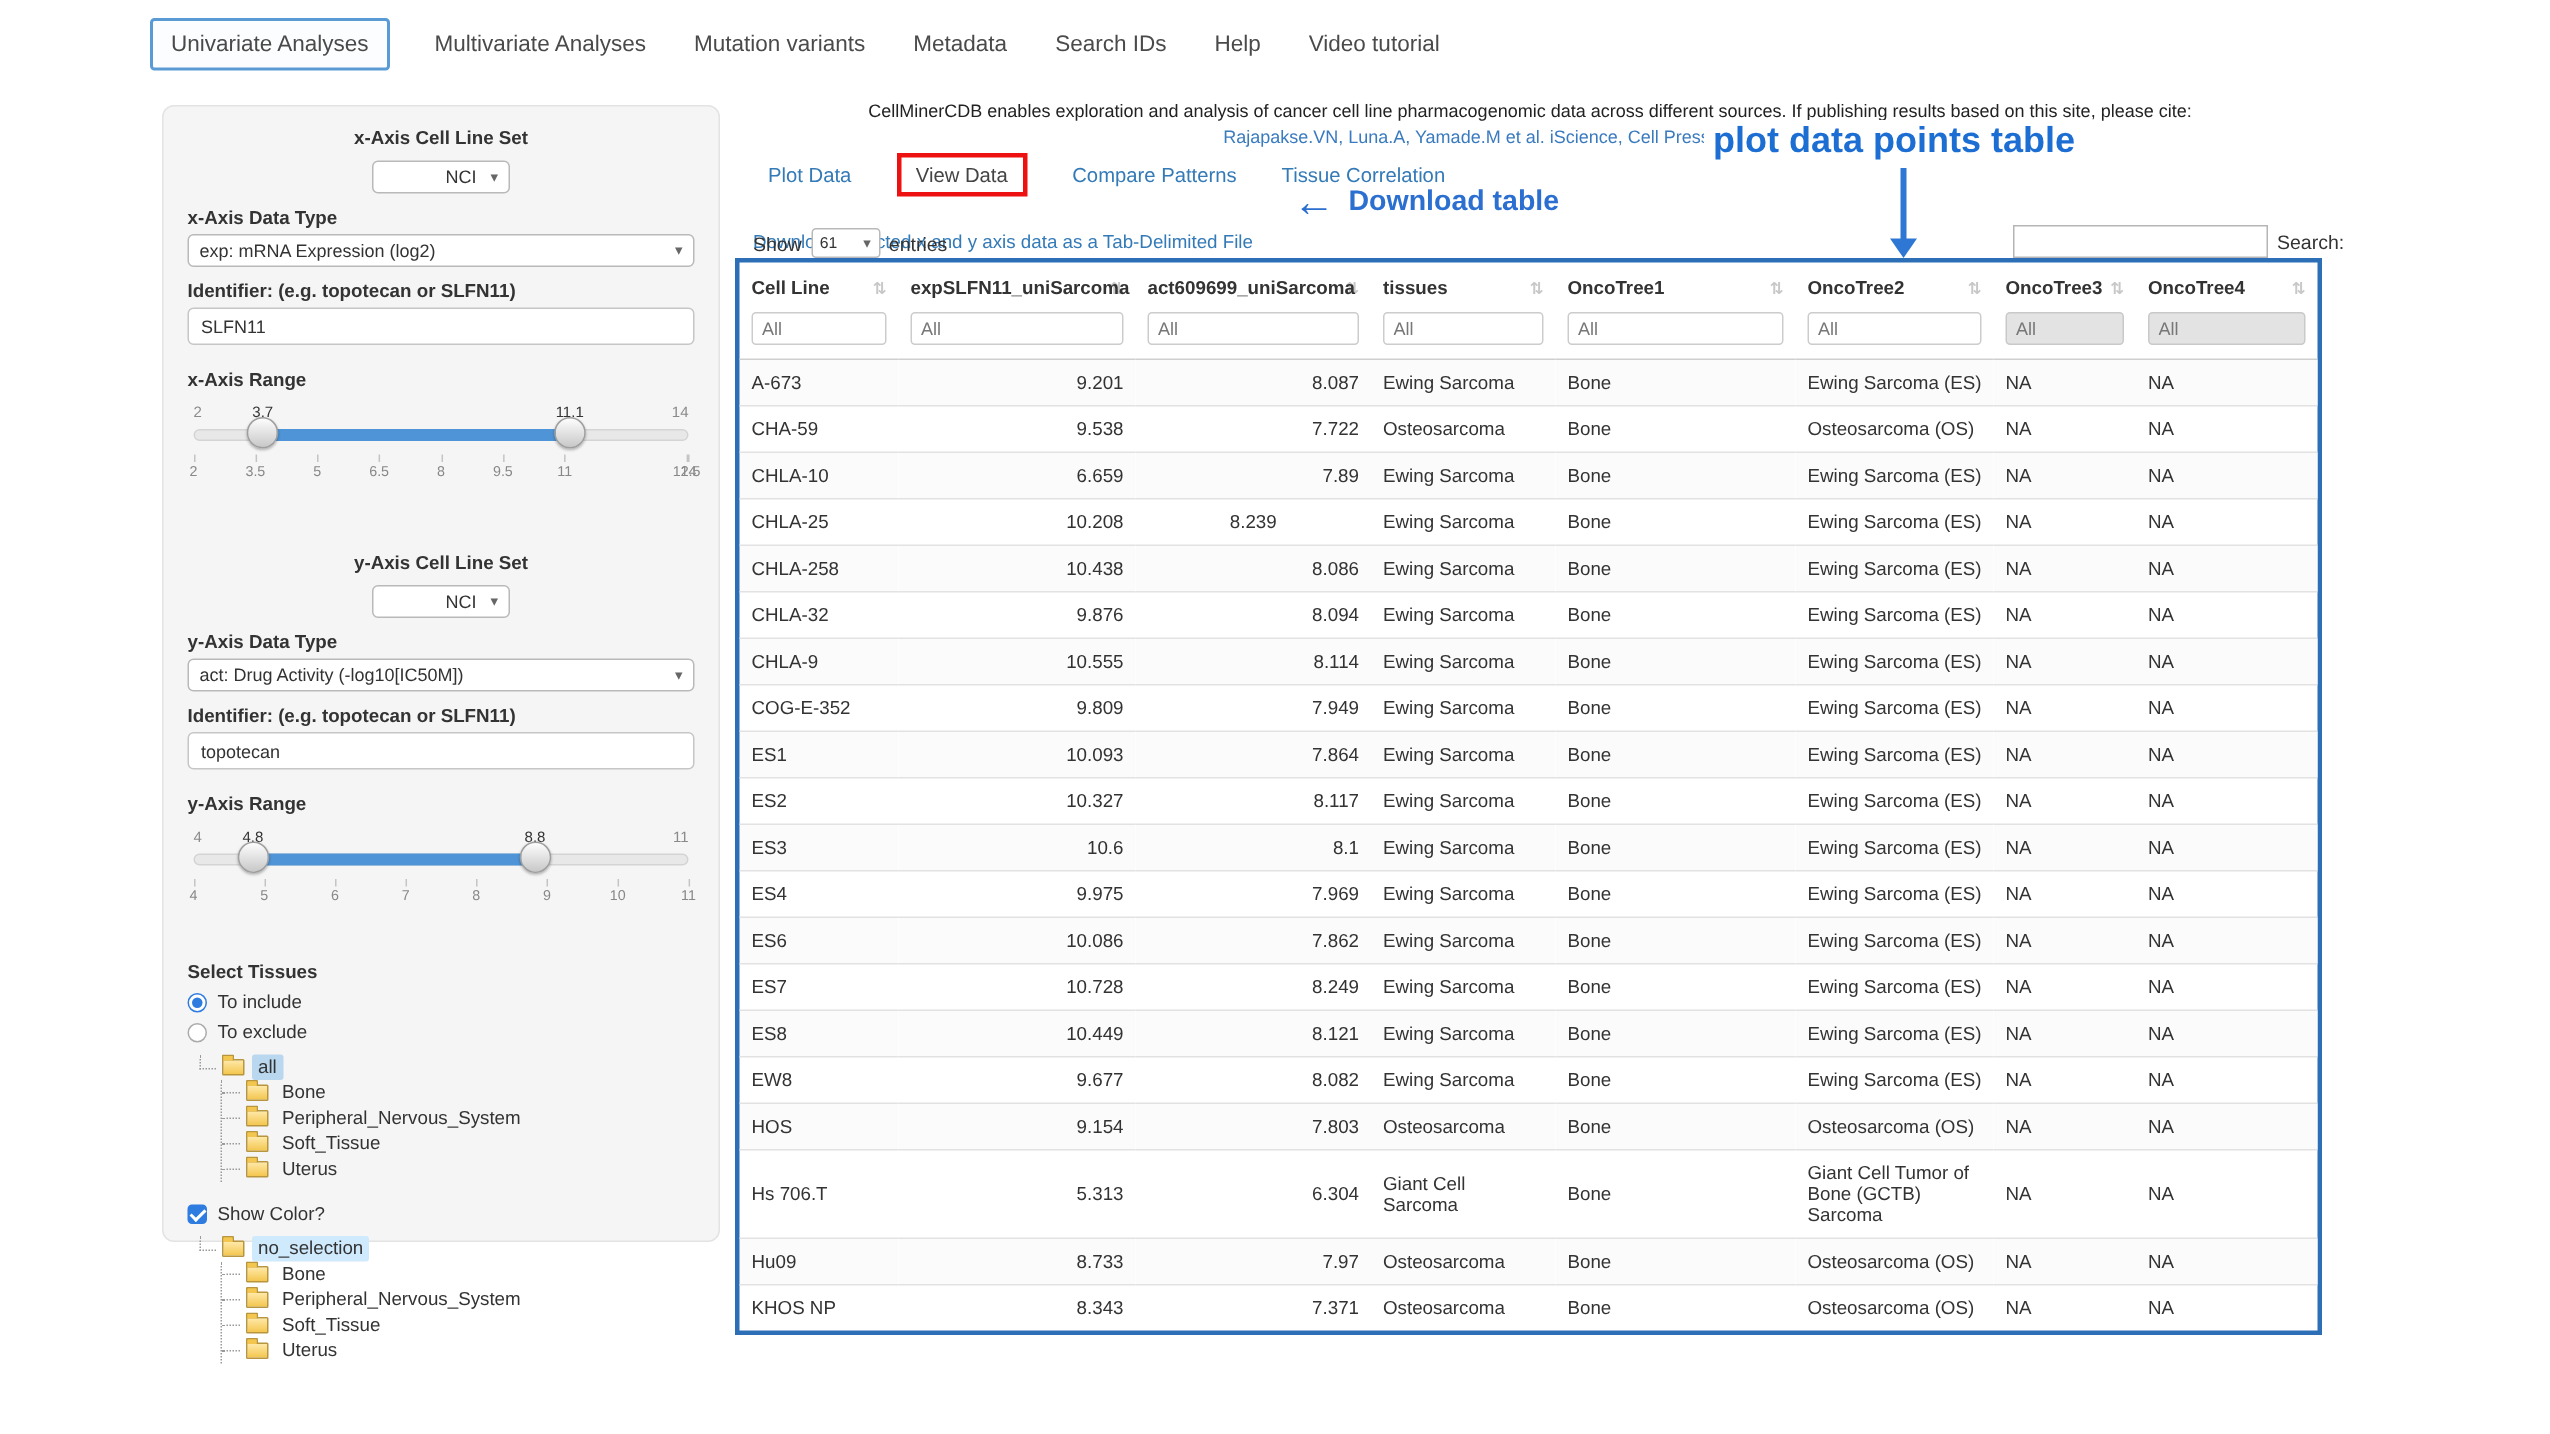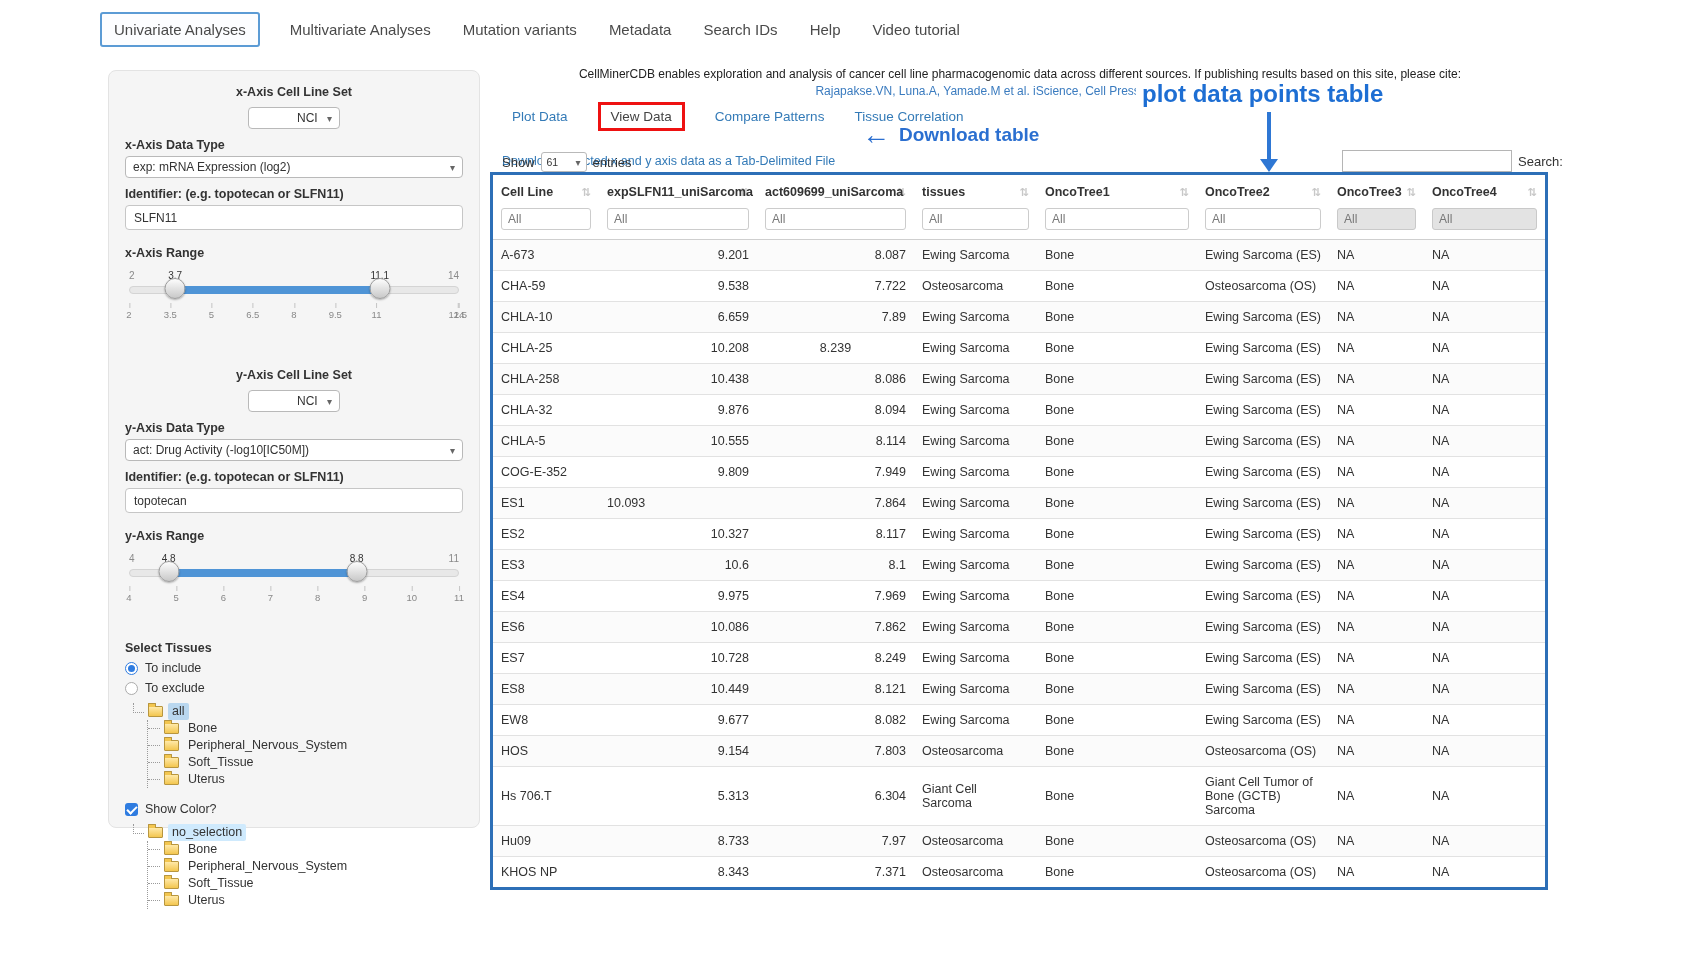--- a/index.html
+++ b/index.html
@@ -409,42 +409,42 @@
           <td>CHLA-32</td>
           <td style="text-align: right;">9.876</td>
           <td style="text-align: right;">8.094</td>
           <td>Ewing Sarcoma</td>
           <td>Bone</td>
           <td>Ewing Sarcoma (ES)</td>
           <td>NA</td>
           <td>NA</td>
         </tr>
         <tr>
-          <td>CHLA-5</td>
+          <td>CHLA-9</td>
           <td style="text-align: right;">10.555</td>
           <td style="text-align: right;">8.114</td>
           <td>Ewing Sarcoma</td>
           <td>Bone</td>
           <td>Ewing Sarcoma (ES)</td>
           <td>NA</td>
           <td>NA</td>
         </tr>
         <tr>
           <td>COG-E-352</td>
           <td style="text-align: right;">9.809</td>
           <td style="text-align: right;">7.949</td>
           <td>Ewing Sarcoma</td>
           <td>Bone</td>
           <td>Ewing Sarcoma (ES)</td>
           <td>NA</td>
           <td>NA</td>
         </tr>
         <tr>
           <td>ES1</td>
-          <td style="text-align: left;">10.093</td>
+          <td style="text-align: right;">10.093</td>
           <td style="text-align: right;">7.864</td>
           <td>Ewing Sarcoma</td>
           <td>Bone</td>
           <td>Ewing Sarcoma (ES)</td>
           <td>NA</td>
           <td>NA</td>
         </tr>
         <tr>
           <td>ES2</td>
           <td style="text-align: right;">10.327</td>

